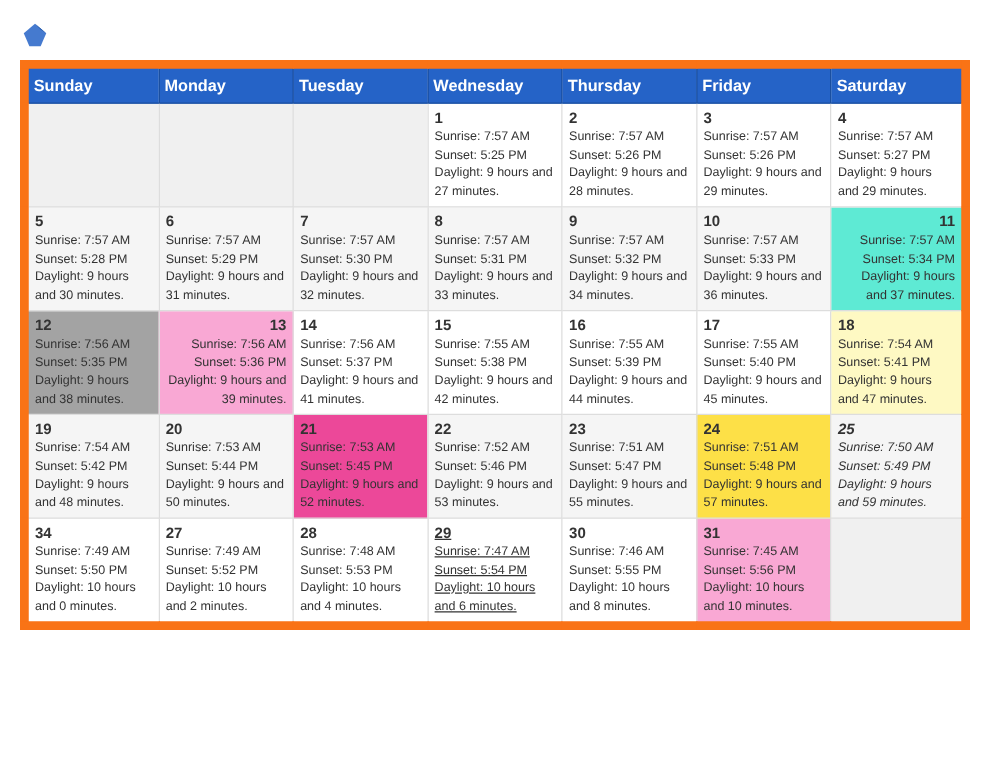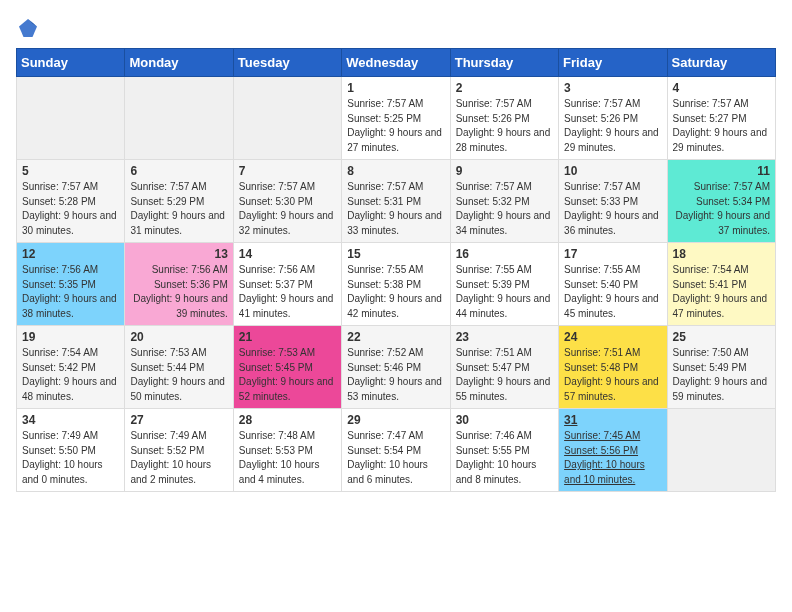--- a/index.html
+++ b/index.html
@@ -34,21 +34,21 @@
       color: #222;
       line-height: 1.1;
     }
     .location-title {
       font-size: 15px;
       color: #555;
     }
     .calendar {
       width: 100%;
       border-collapse: collapse;
-      border: 1px solid #f97316;
+      border: 7px solid #f97316;
     }
     .calendar th {
       background: #2563c7;
       color: #fff;
       font-size: 13px;
       font-weight: bold;
       padding: 6px 4px;
       text-align: left;
       border: 1px solid #1a4fa0;
     }
@@ -142,21 +142,21 @@
         <td style="background: rgb(245, 245, 245);"><span class="day-number">8</span>
           <span class="day-info">Sunrise: 7:57 AM<br>Sunset: 5:31 PM<br>Daylight: 9 hours and 33 minutes.</span></td>
         <td style="background: rgb(245, 245, 245);"><span class="day-number">9</span>
           <span class="day-info">Sunrise: 7:57 AM<br>Sunset: 5:32 PM<br>Daylight: 9 hours and 34 minutes.</span></td>
         <td style="background: rgb(245, 245, 245);"><span class="day-number">10</span>
           <span class="day-info">Sunrise: 7:57 AM<br>Sunset: 5:33 PM<br>Daylight: 9 hours and 36 minutes.</span></td>
         <td style="background: #5eead4; text-align: right;"><span class="day-number">11</span>
           <span class="day-info">Sunrise: 7:57 AM<br>Sunset: 5:34 PM<br>Daylight: 9 hours and 37 minutes.</span></td>
       </tr>
       <tr>
-        <td style="background: #7dd3fc; margin-top: 38px;"><span class="day-number">12</span>
+        <td style="background: #a3a3a3; margin-top: 38px;"><span class="day-number">12</span>
           <span class="day-info">Sunrise: 7:56 AM<br>Sunset: 5:35 PM<br>Daylight: 9 hours and 38 minutes.</span></td>
         <td style="background: #f9a8d4; text-align: right;"><span class="day-number">13</span>
           <span class="day-info">Sunrise: 7:56 AM<br>Sunset: 5:36 PM<br>Daylight: 9 hours and 39 minutes.</span></td>
         <td style="background: rgb(255, 255, 255);"><span class="day-number">14</span>
           <span class="day-info">Sunrise: 7:56 AM<br>Sunset: 5:37 PM<br>Daylight: 9 hours and 41 minutes.</span></td>
         <td style="background: rgb(255, 255, 255);"><span class="day-number">15</span>
           <span class="day-info">Sunrise: 7:55 AM<br>Sunset: 5:38 PM<br>Daylight: 9 hours and 42 minutes.</span></td>
         <td style="background: rgb(255, 255, 255); margin-left: 32px;"><span class="day-number">16</span>
           <span class="day-info">Sunrise: 7:55 AM<br>Sunset: 5:39 PM<br>Daylight: 9 hours and 44 minutes.</span></td>
         <td style="background: rgb(255, 255, 255);"><span class="day-number">17</span>
@@ -170,32 +170,32 @@
         <td style="background: rgb(245, 245, 245);"><span class="day-number">20</span>
           <span class="day-info">Sunrise: 7:53 AM<br>Sunset: 5:44 PM<br>Daylight: 9 hours and 50 minutes.</span></td>
         <td style="background: #ec4899; margin-top: 40px;"><span class="day-number">21</span>
           <span class="day-info">Sunrise: 7:53 AM<br>Sunset: 5:45 PM<br>Daylight: 9 hours and 52 minutes.</span></td>
         <td style="background: rgb(245, 245, 245);"><span class="day-number">22</span>
           <span class="day-info">Sunrise: 7:52 AM<br>Sunset: 5:46 PM<br>Daylight: 9 hours and 53 minutes.</span></td>
         <td style="background: rgb(245, 245, 245);"><span class="day-number">23</span>
           <span class="day-info">Sunrise: 7:51 AM<br>Sunset: 5:47 PM<br>Daylight: 9 hours and 55 minutes.</span></td>
         <td style="background: #fde047;"><span class="day-number">24</span>
           <span class="day-info">Sunrise: 7:51 AM<br>Sunset: 5:48 PM<br>Daylight: 9 hours and 57 minutes.</span></td>
-        <td style="background: rgb(245, 245, 245);"><span class="day-number">25</span>
+        <td style="background: rgb(245, 245, 245); font-style: italic;"><span class="day-number">25</span>
           <span class="day-info">Sunrise: 7:50 AM<br>Sunset: 5:49 PM<br>Daylight: 9 hours and 59 minutes.</span></td>
       </tr>
       <tr>
         <td style="background: rgb(255, 255, 255);"><span class="day-number">34</span>
           <span class="day-info">Sunrise: 7:49 AM<br>Sunset: 5:50 PM<br>Daylight: 10 hours and 0 minutes.</span></td>
         <td style="background: rgb(255, 255, 255);"><span class="day-number">27</span>
           <span class="day-info">Sunrise: 7:49 AM<br>Sunset: 5:52 PM<br>Daylight: 10 hours and 2 minutes.</span></td>
         <td style="background: rgb(255, 255, 255);"><span class="day-number">28</span>
           <span class="day-info">Sunrise: 7:48 AM<br>Sunset: 5:53 PM<br>Daylight: 10 hours and 4 minutes.</span></td>
-        <td style="background: rgb(255, 255, 255);"><span class="day-number">29</span>
+        <td style="background: rgb(255, 255, 255); text-decoration: underline;"><span class="day-number">29</span>
           <span class="day-info">Sunrise: 7:47 AM<br>Sunset: 5:54 PM<br>Daylight: 10 hours and 6 minutes.</span></td>
         <td style="background: rgb(255, 255, 255); margin-top: 48px;"><span class="day-number">30</span>
           <span class="day-info">Sunrise: 7:46 AM<br>Sunset: 5:55 PM<br>Daylight: 10 hours and 8 minutes.</span></td>
-        <td style="background: #7dd3fc; text-decoration: underline;"><span class="day-number">31</span>
+        <td style="background: #f9a8d4;"><span class="day-number">31</span>
           <span class="day-info">Sunrise: 7:45 AM<br>Sunset: 5:56 PM<br>Daylight: 10 hours and 10 minutes.</span></td>
         <td class="empty-cell"></td>
       </tr>
     </tbody>
 </table>
 
 </body></html>

